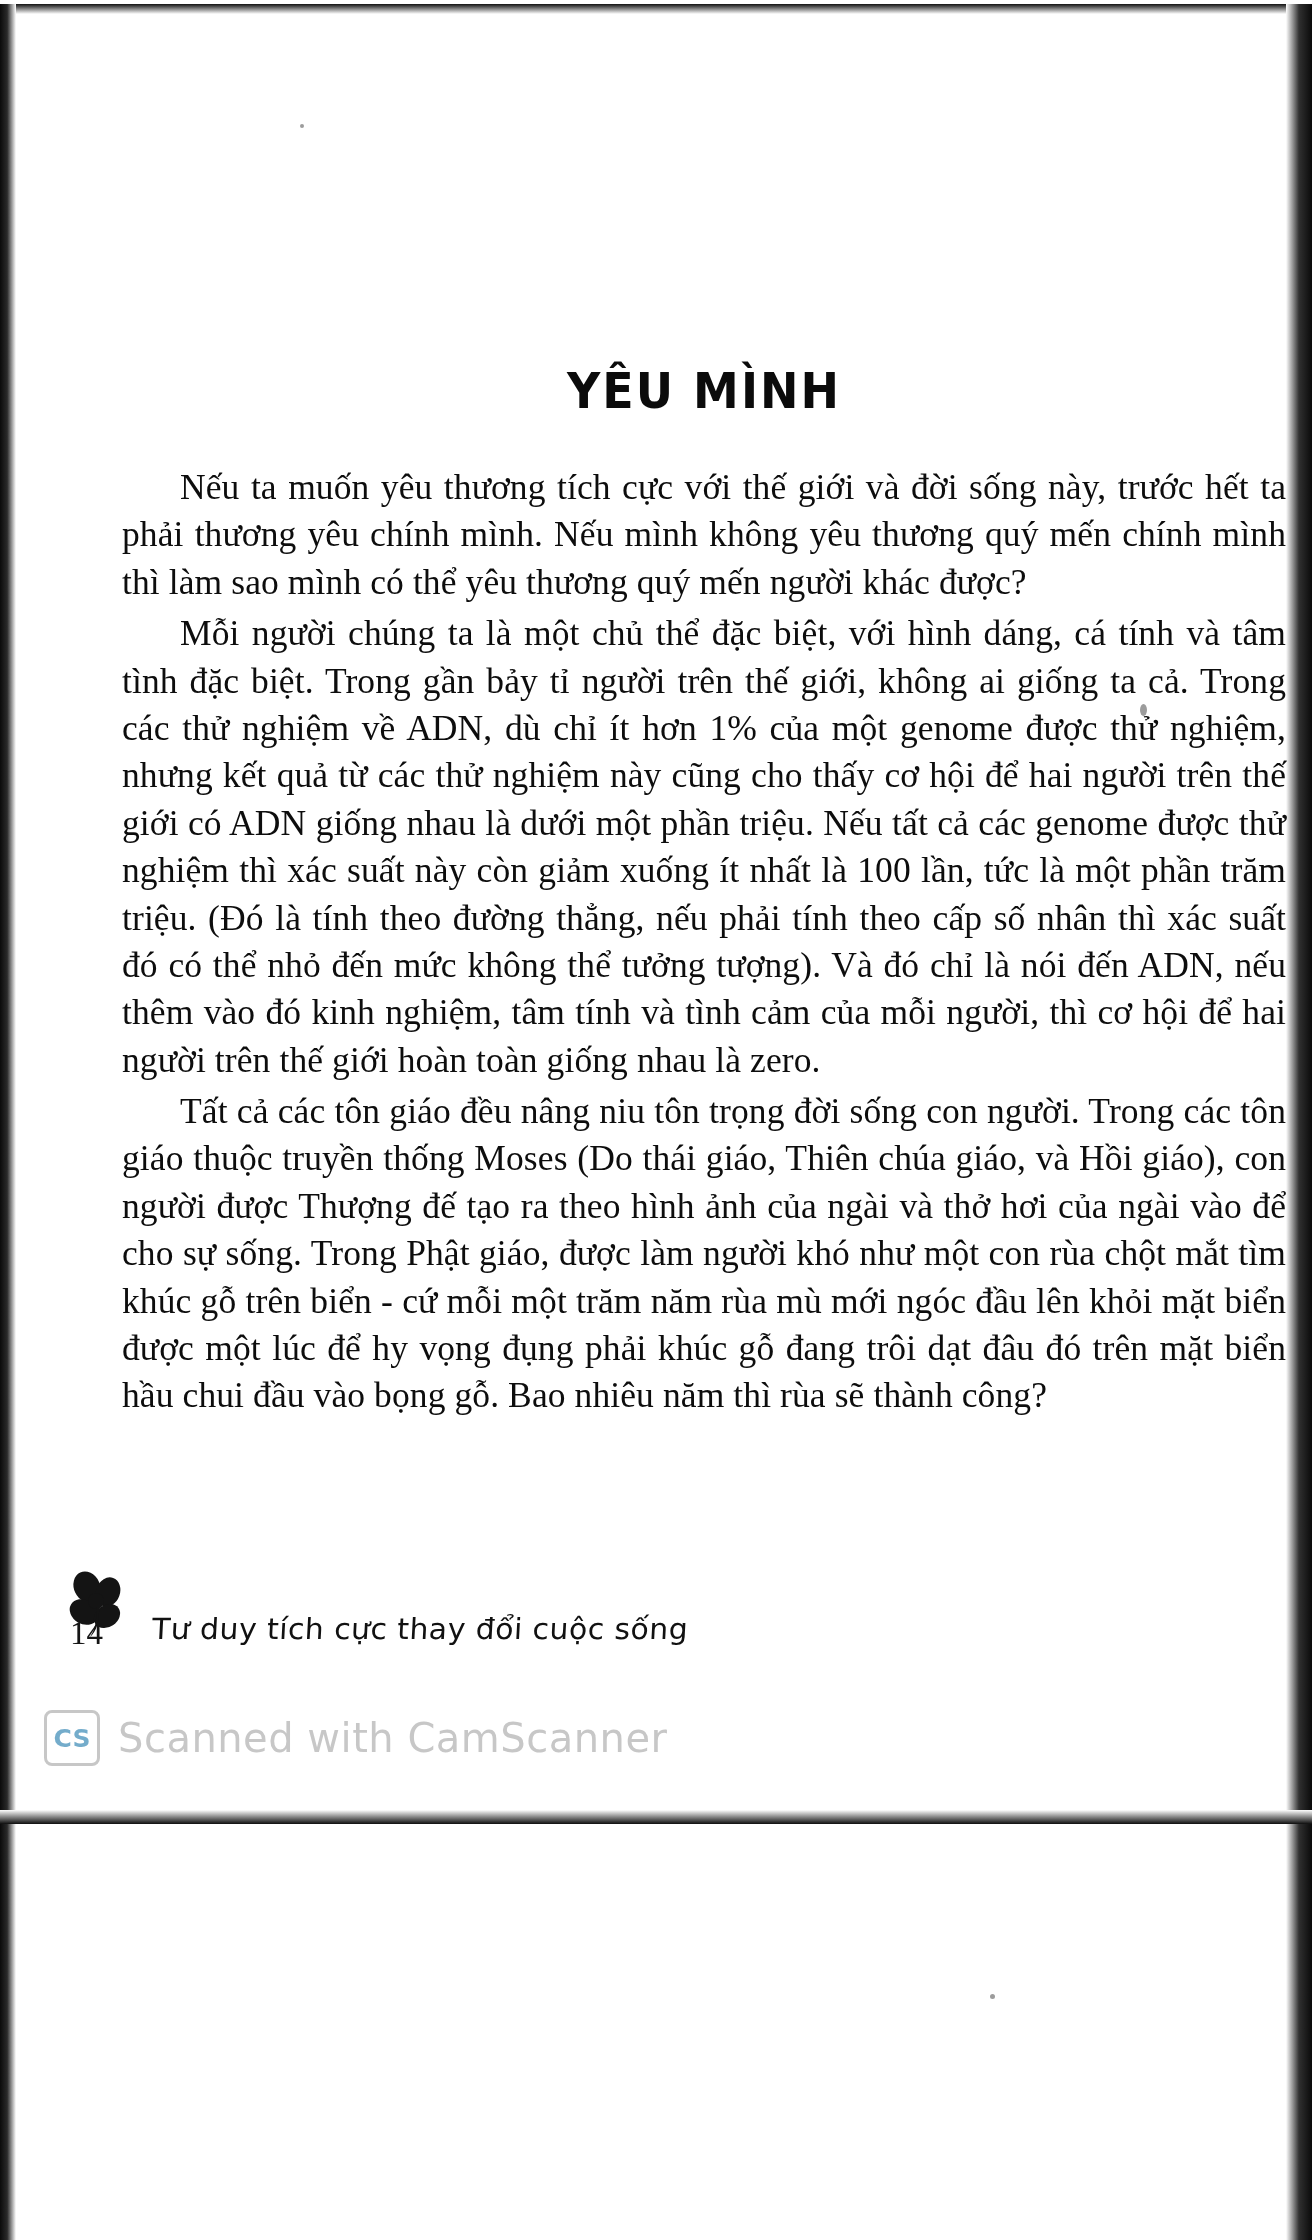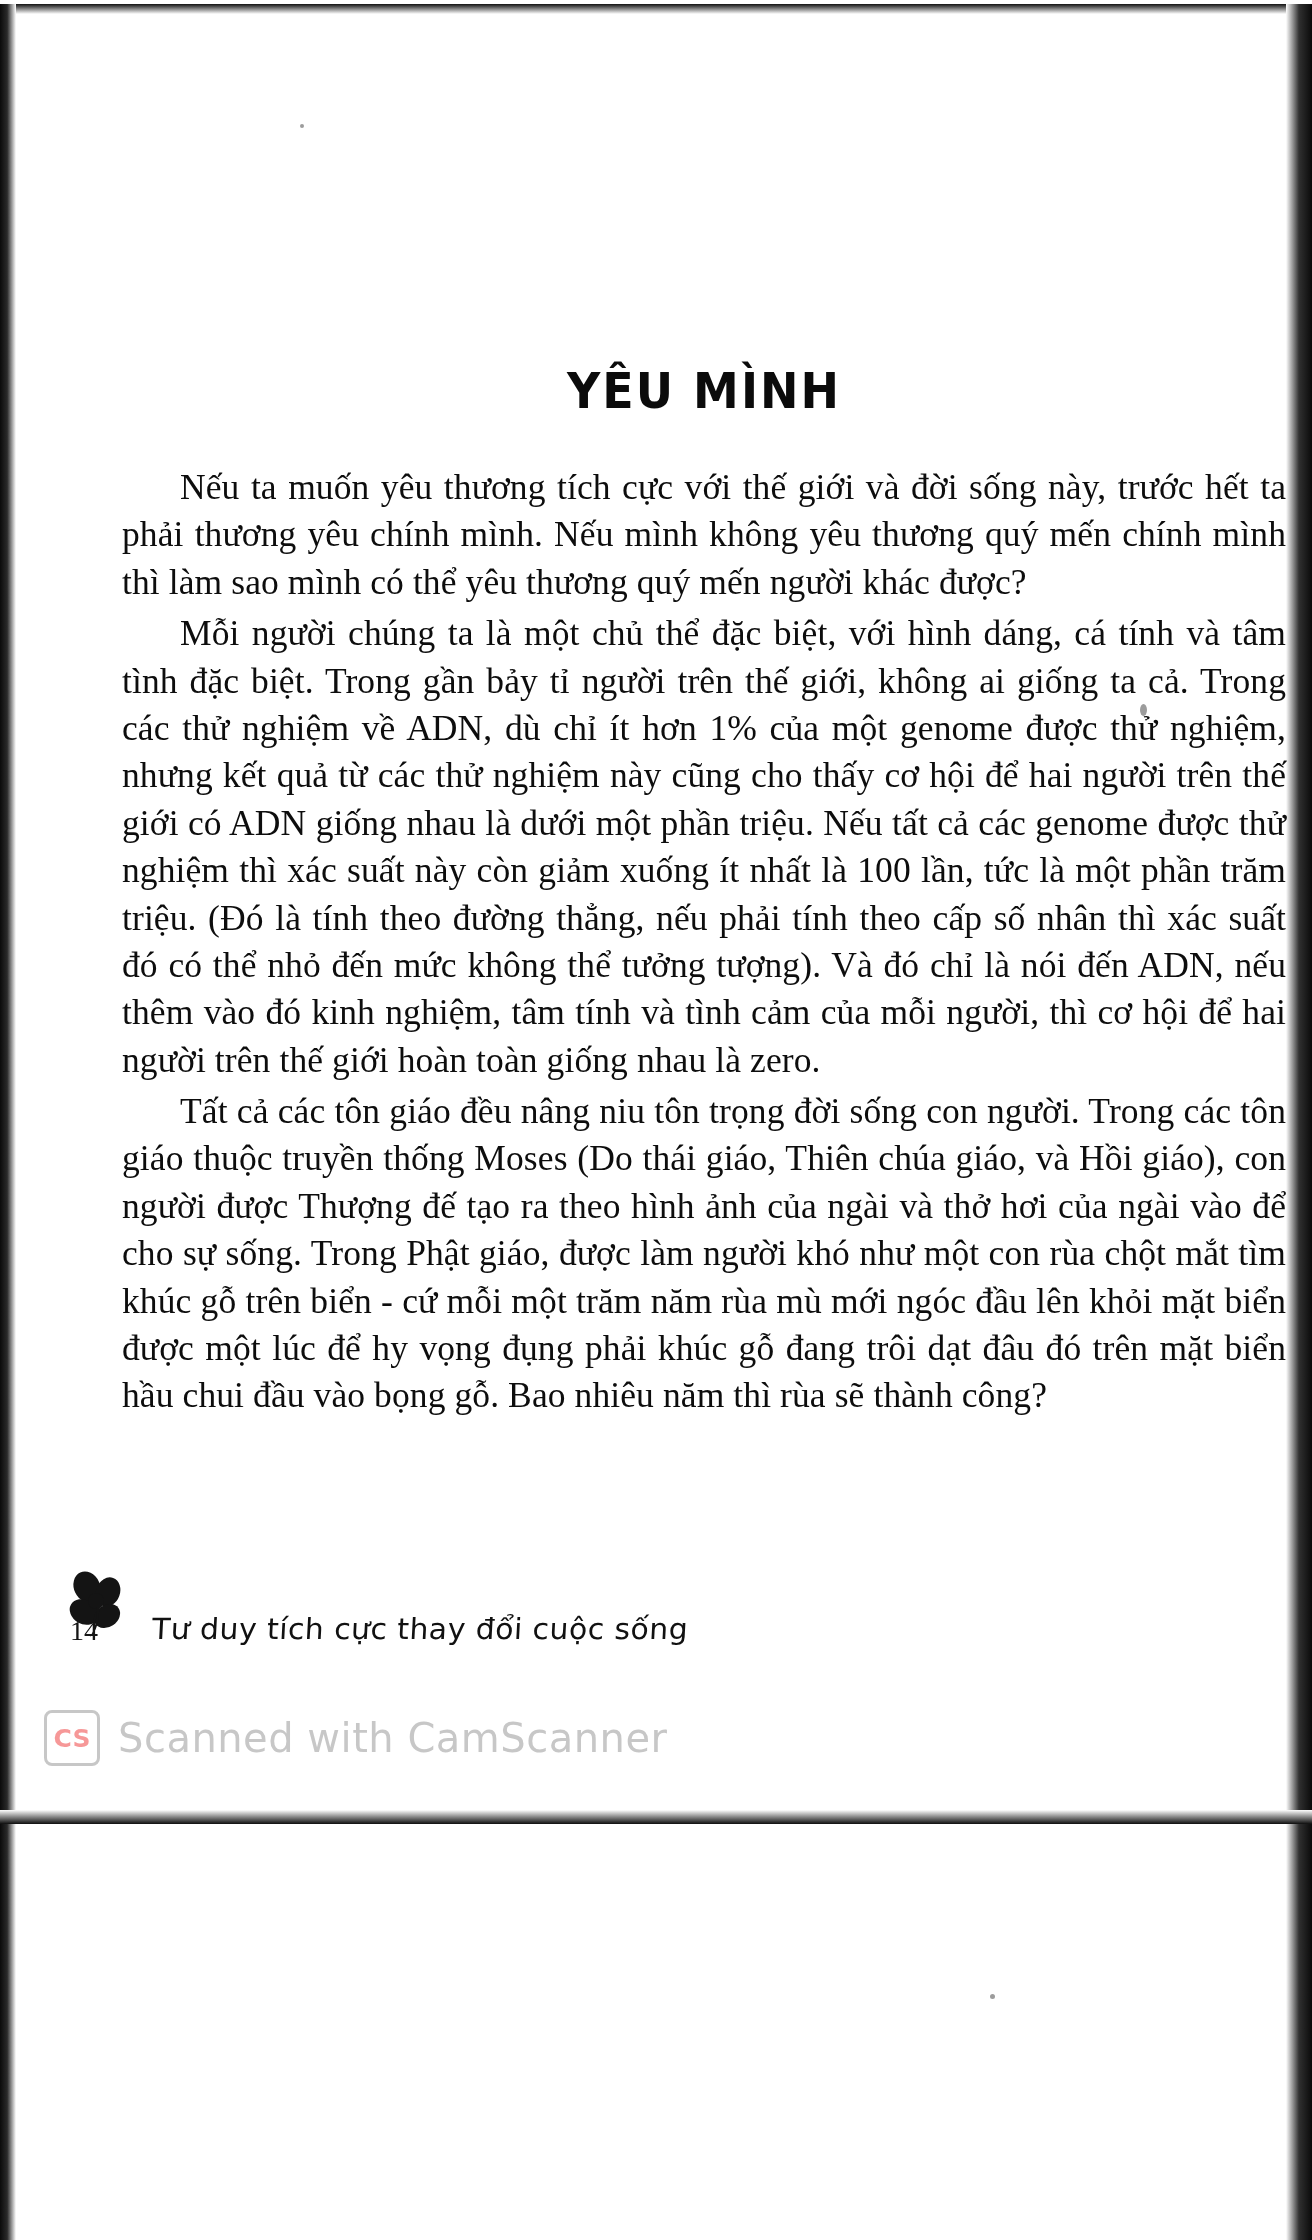--- a/index.html
+++ b/index.html
@@ -94,21 +94,21 @@
     left: 40px;
     bottom: 165px;
     width: 1200px;
     height: 70px;
   }
 
   .page-number {
     position: absolute;
     left: 30px;
     top: 26px;
-    font-size: 28px;
+    font-size: 33px;
     color: #151515;
     font-family: "Liberation Serif", serif;
   }
 
   .flower {
     position: absolute;
     left: 20px;
     top: -22px;
     width: 74px;
     height: 74px;
@@ -139,21 +139,21 @@
     width: 50px;
     height: 50px;
     border: 3px solid #9a9a9a;
     border-radius: 8px;
     display: flex;
     align-items: center;
     justify-content: center;
     font-family: "DejaVu Sans", sans-serif;
     font-size: 25px;
     font-weight: bold;
-    color: #ef4444;
+    color: #0369a1;
   }
   .cs-text {
     font-family: "DejaVu Sans", sans-serif;
     font-size: 40px;
     color: #9a9a9a;
     letter-spacing: 0.5px;
   }
 
   .speck {
     position: absolute;

